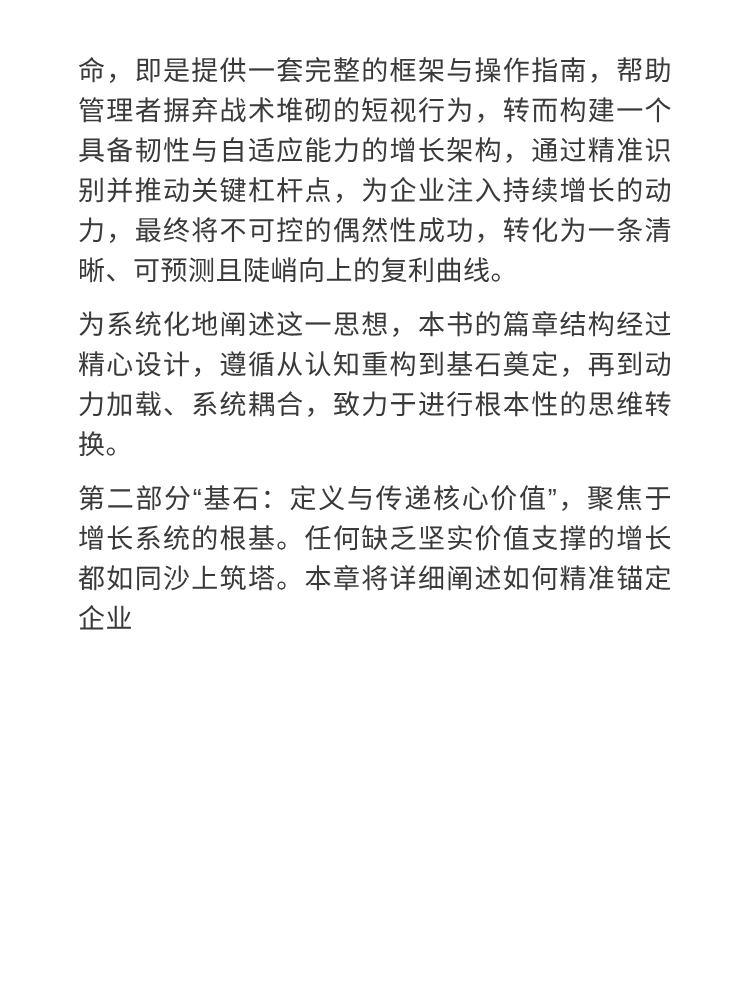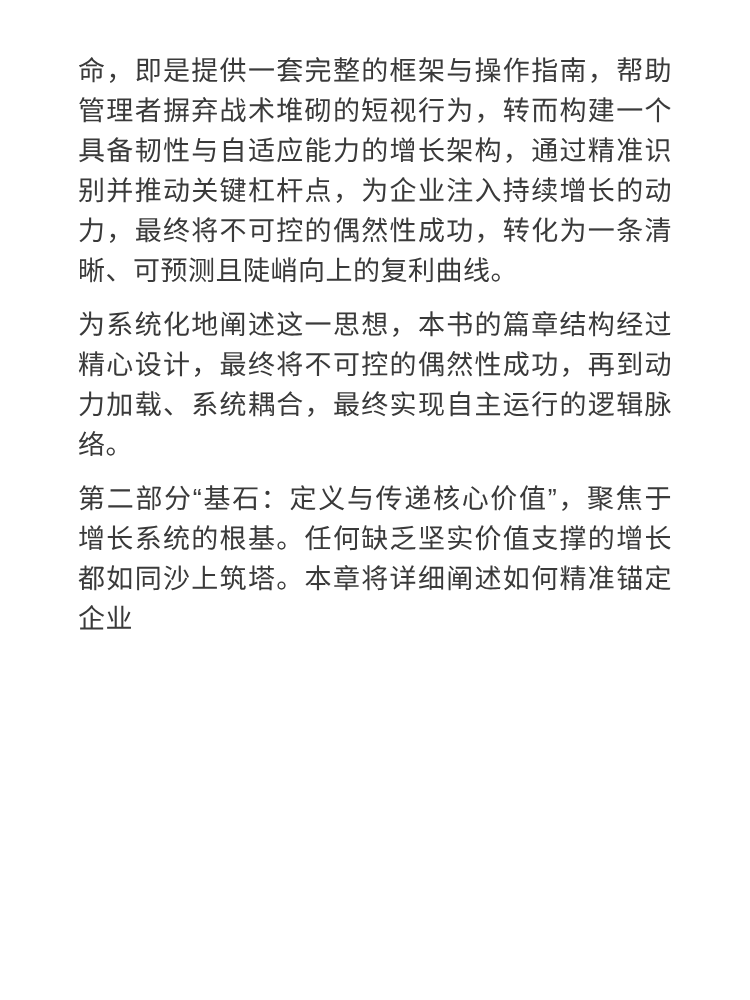--- a/index.html
+++ b/index.html
@@ -48,18 +48,18 @@
     color: #8b5cf6;
     letter-spacing: 1px;
   }
 </style>
 </head>
 <body>
 
 <div class="page">
   <div class="content">
     <p class="body-para">命，即是提供一套完整的框架与操作指南，帮助管理者摒弃战术堆砌的短视行为，转而构建一个具备韧性与自适应能力的增长架构，通过精准识别并推动关键杠杆点，为企业注入持续增长的动力，最终将不可控的偶然性成功，转化为一条清晰、可预测且陡峭向上的复利曲线。</p>
-    <p class="body-para">为系统化地阐述这一思想，本书的篇章结构经过精心设计，最终将不可控的偶然性成功，再到动力加载、系统耦合，最终实现自主运行的逻辑脉络。</p>
+    <p class="body-para">为系统化地阐述这一思想，本书的篇章结构经过精心设计，遵循从认知重构到基石奠定，再到动力加载、系统耦合，致力于进行根本性的思维转换。</p>
     <p class="body-para">第二部分“基石：定义与传递核心价值”，聚焦于增长系统的根基。任何缺乏坚实价值支撑的增长都如同沙上筑塔。本章将详细阐述如何精准锚定企业</p>
   </div>
 
   <div class="footer">第 5 页，共 227 页</div>
 </div>
 
 </body></html>

